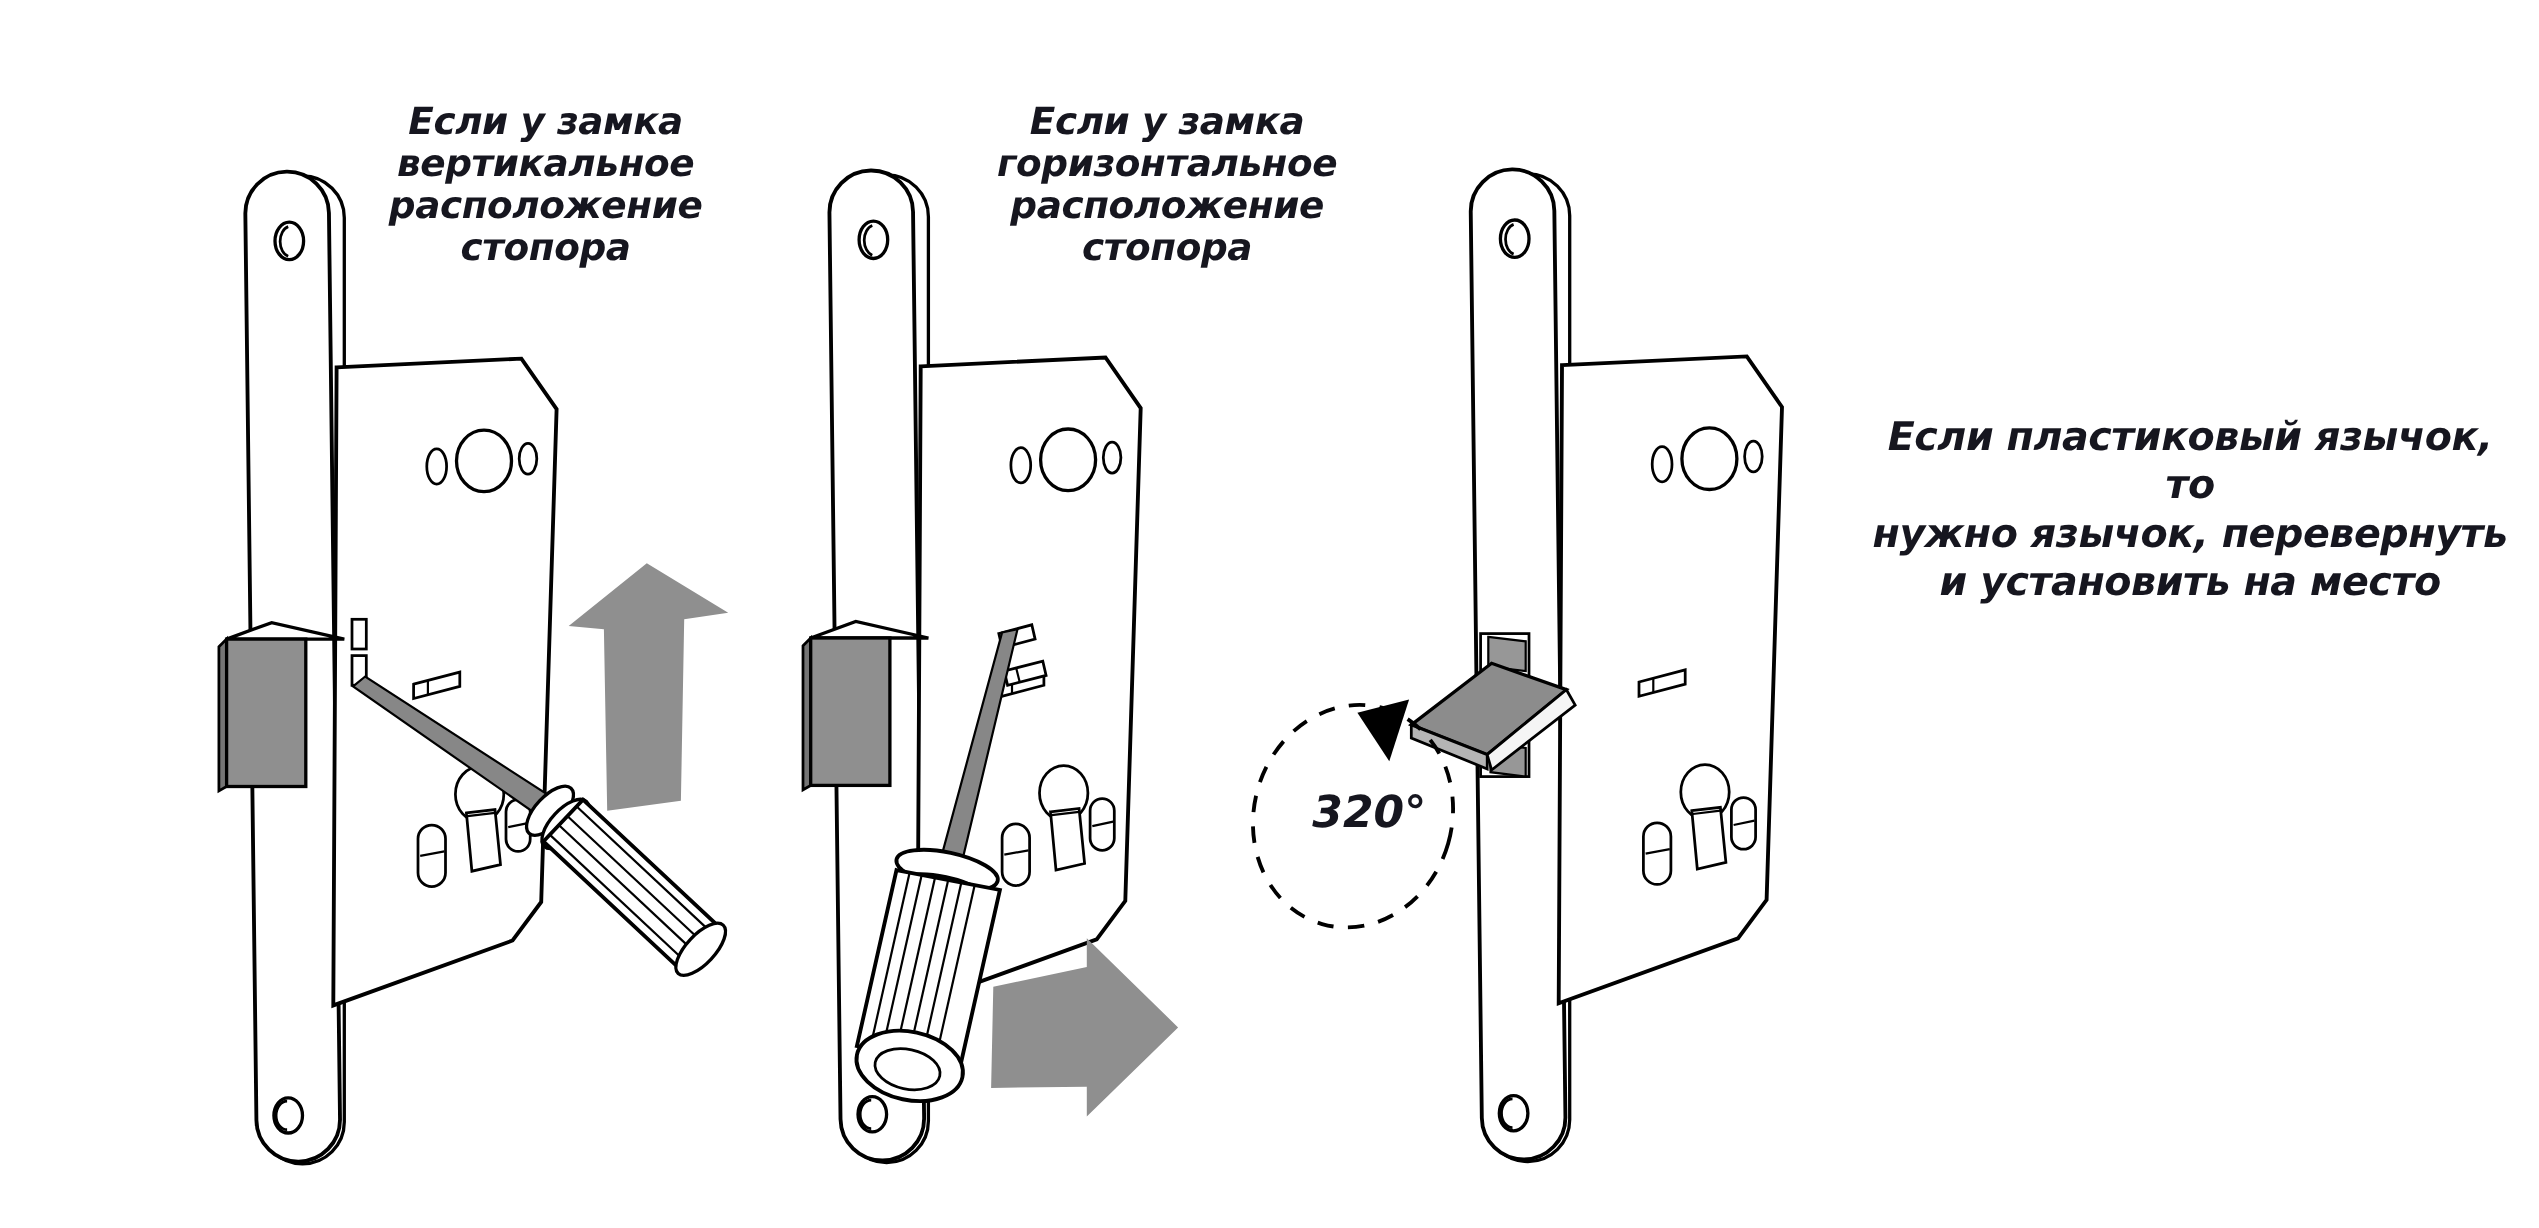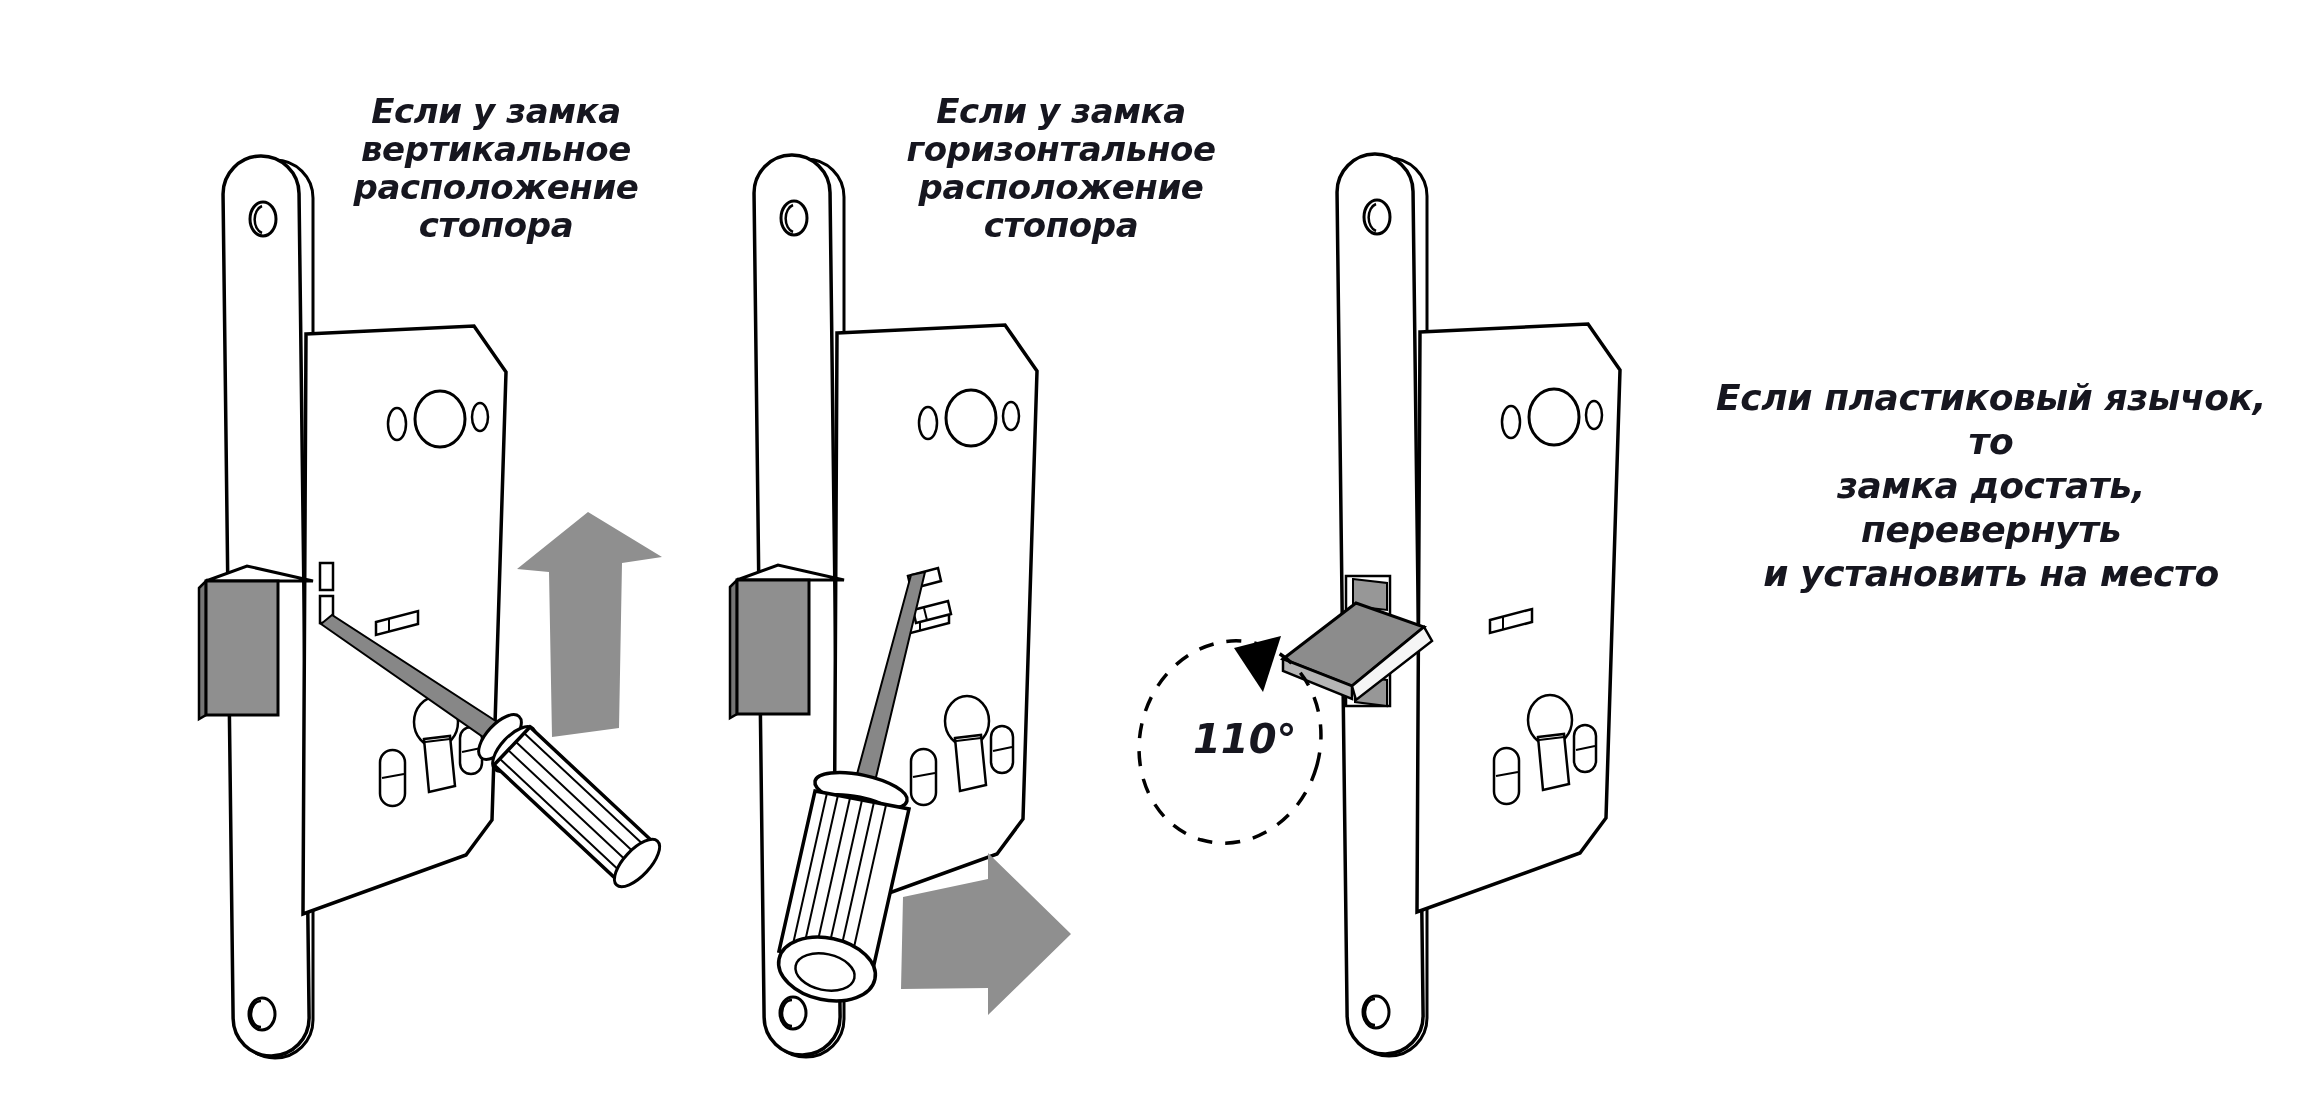--- a/index.html
+++ b/index.html
@@ -167,18 +167,18 @@
 вертикальное
 расположение
 стопора</div>
 
   <div id="caption-2" class="caption caption-small">Если у замка
 горизонтальное
 расположение
 стопора</div>
 
   <div id="caption-3" class="caption caption-large">Если пластиковый язычок, то
-замка достать, перевернуть
+нужно язычок, перевернуть
 и установить на место</div>
 
-  <div class="rotation-label">110°</div>
+  <div class="rotation-label">320°</div>
 
 </div>
 
 </body></html>

